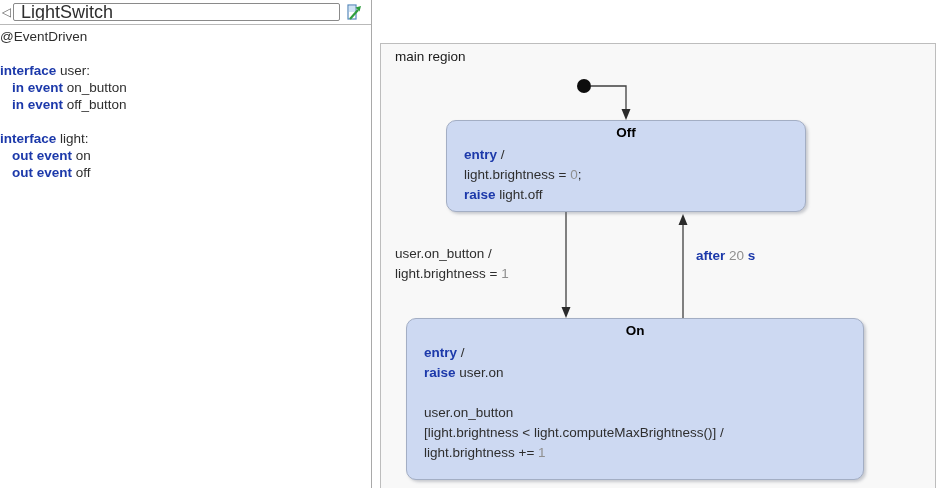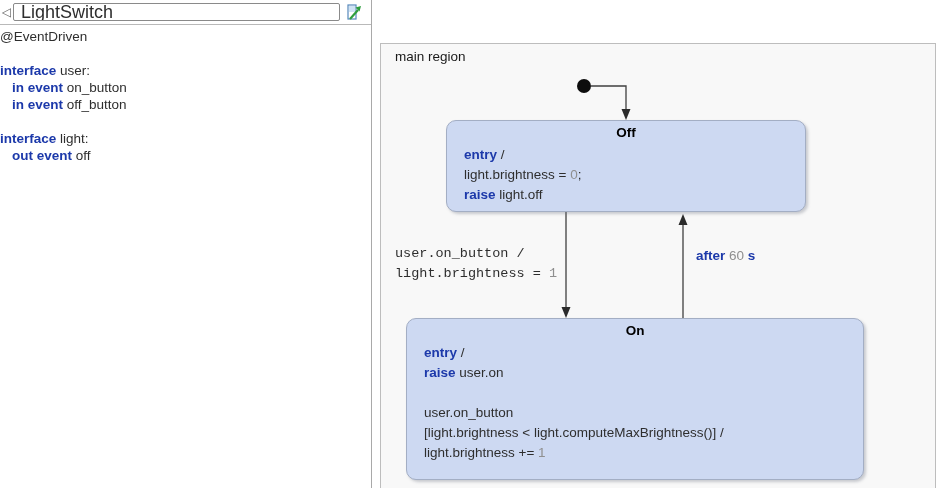--- a/index.html
+++ b/index.html
@@ -41,21 +41,21 @@
            border-radius:10px; box-shadow:2px 2px 3px rgba(110,115,130,0.35); }
   .state-off { left:65px; top:76px; width:360px; height:92px; }
   .state-on  { left:25px; top:274px; width:458px; height:162px; }
   .state-title { text-align:center; font-size:13.5px; font-weight:bold; color:#000;
                  padding-top:4px; height:22px; }
   .state-body { padding-left:17px; padding-top:2px; font-size:13.5px; }
   .state-line { height:20px; line-height:20px; white-space:pre; }
 
   .t-label { position:absolute; font-size:13.5px; cursor:pointer; }
   .t-line { height:20px; line-height:20px; white-space:pre; }
-  .t1 { left:14px; top:200px;font-family:Liberation Mono, monospace; }
+  .t1 { left:14px; top:200px; }
   .t2 { left:315px; top:202px; }
 </style>
 </head>
 <body>
 
 <div class="app">
 
   <div class="left-panel">
     <div class="header-row">
       <span class="collapse">◁</span>
@@ -71,20 +71,21 @@
     </div>
 
     <div class="def-text">
       <div class="def-line ind0"><span class="part-p">@EventDriven</span></div>
       <div class="def-line ind0"></div>
       <div class="def-line ind0"><span class="part-k">interface</span><span class="part-p"> user:</span></div>
       <div class="def-line ind1"><span class="part-k">in event</span><span class="part-p"> on_button</span></div>
       <div class="def-line ind1"><span class="part-k">in event</span><span class="part-p"> off_button</span></div>
       <div class="def-line ind0"></div>
       <div class="def-line ind0"><span class="part-k">interface</span><span class="part-p"> light:</span></div>
+      <div class="def-line ind1"><span class="part-k">out event</span><span class="part-p"> on</span></div>
       <div class="def-line ind1"><span class="part-k">out event</span><span class="part-p"> off</span></div>
     </div>
   </div>
 
   <div class="right-panel">
     <div class="region">
       <div class="region-label">main region</div>
 
       <svg class="edges" viewBox="0 0 556 478">
 
@@ -124,17 +125,17 @@
           <div class="state-line"><span class="part-p">[light.brightness &lt; light.computeMaxBrightness()] /</span></div>
           <div class="state-line"><span class="part-p">light.brightness += </span><span class="part-n">1</span></div>
         </div>
       </div>
 
       <div class="t-label t1">
         <div class="t-line"><span class="part-p">user.on_button /</span></div>
         <div class="t-line"><span class="part-p">light.brightness = </span><span class="part-n">1</span></div>
       </div>
       <div class="t-label t2">
-        <div class="t-line"><span class="part-k">after</span><span class="part-n"> 60 </span><span class="part-k">s</span></div>
+        <div class="t-line"><span class="part-k">after</span><span class="part-n"> 20 </span><span class="part-k">s</span></div>
       </div>
     </div>
   </div>
 </div>
 
 </body></html>

